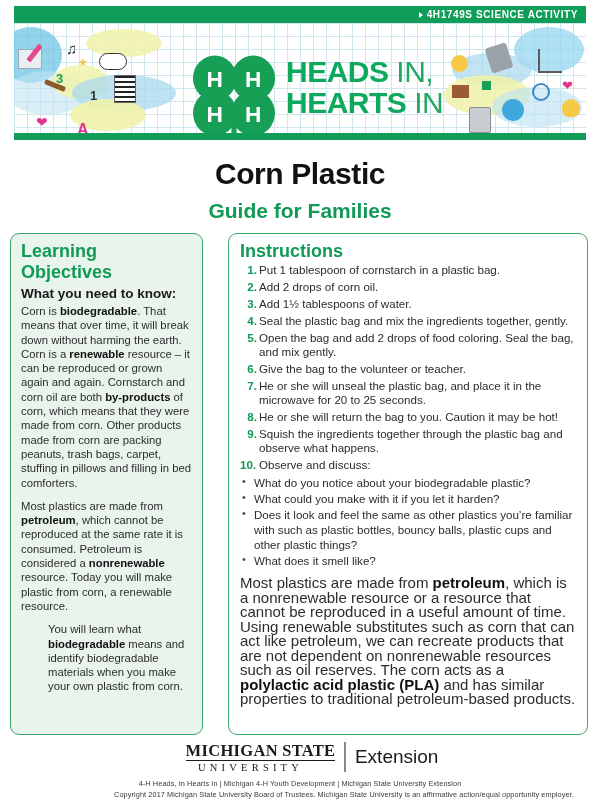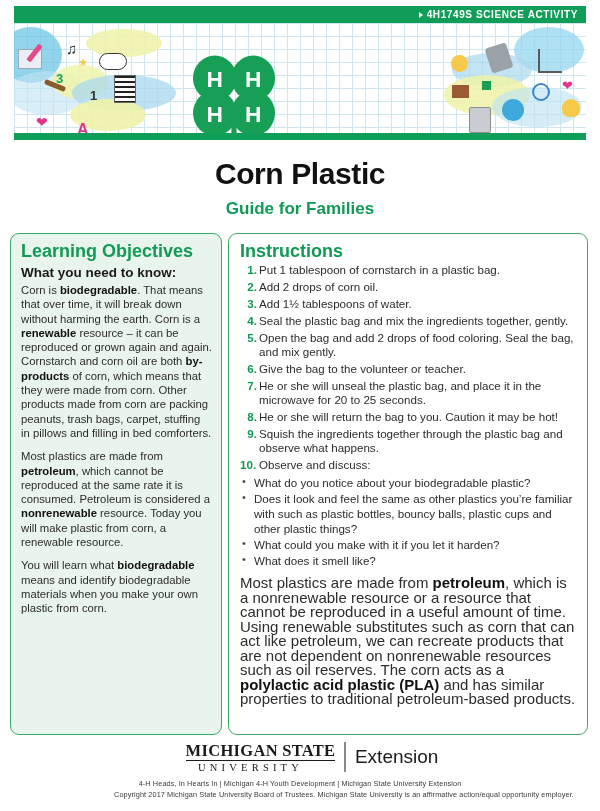--- a/index.html
+++ b/index.html
@@ -54,31 +54,31 @@
   .hh-line .lite { font-weight: normal; color: #22a85f; }
 
   
   .title {
     position: absolute; left: 0; top: 157px; width: 600px;
     text-align: center; font-size: 30px; font-weight: bold; color: #111;
     letter-spacing: -0.4px;
   }
   .subtitle {
     position: absolute; left: 0; top: 199px; width: 600px;
-    text-align: center; font-size: 17px; font-weight: bold; color: #119a55;
+    text-align: center; font-size: 21px; font-weight: bold; color: #119a55;
   }
 
   
   .box {
     position: absolute;
     border: 1.5px solid #3aa86b;
     border-radius: 9px;
   }
   .box-left {
-    left: 10px; top: 233px; width: 212px; height: 502px;
+    left: 10px; top: 233px; width: 193px; height: 502px;
     background: #e9f4ec;
     padding: 7px 9px 8px 10px;
   }
   .box-right {
     left: 228px; top: 233px; width: 360px; height: 502px;
     background: #ffffff;
     padding: 7px 10px 8px 11px;
   }
 
   .sec-head {
@@ -87,21 +87,21 @@
   }
   .sub-head {
     color: #1a1a1a; font-weight: bold; font-size: 13.5px;
     line-height: 17px; margin: 2px 0 2px 0;
   }
   .para {
     color: #2c2c2c; font-size: 11.3px; line-height: 14.3px;
     margin-bottom: 9px;
   }
   .para b { color: #111; font-weight: bold; }
-  .para.tight { margin-bottom: 0; }
+  .para.tight { margin-bottom: 0; margin-left: 27px; }
 
   
   ol.steps { list-style: none; margin: 1px 0 0 0; padding: 0; }
   ol.steps > li {
     position: relative; padding-left: 19px;
     font-size: 11.6px; line-height: 14.4px; color: #2c2c2c;
     margin-bottom: 2.5px;
   }
   ol.steps > li > .num {
     position: absolute; left: 0; top: 0; width: 17px;
@@ -180,20 +180,30 @@
         <rect x="47" y="62" width="6" height="42" rx="3"></rect>
       </g>
       <g fill="#ffffff" font-family="Liberation Sans, sans-serif" font-size="26" font-weight="bold" text-anchor="middle">
         <text x="28" y="40">H</text>
         <text x="72" y="40">H</text>
         <text x="28" y="80">H</text>
         <text x="72" y="80">H</text>
       </g>
     </svg>
 
+    <div class="hh">
+      <div class="hh-line">
+        <span>HEADS</span>
+        <span class="lite">IN,</span>
+      </div>
+      <div class="hh-line">
+        <span>HEARTS</span>
+        <span class="lite">IN</span>
+      </div>
+    </div>
 
     <div class="blob" style="left:500px; top:4px; width:70px; height:46px; background:#8fd3ef; opacity:.7;"></div>
     <div class="blob" style="left:438px; top:30px; width:80px; height:34px; background:#a9d8ee; opacity:.7;"></div>
     <div class="blob" style="left:430px; top:52px; width:86px; height:40px; background:#eef2a8; opacity:.85;"></div>
     <div class="blob" style="left:478px; top:64px; width:90px; height:40px; background:#bfe3f2; opacity:.65;"></div>
 
     <div style="position:absolute; left:437px; top:32px; width:17px; height:17px; background:#f7c948; border-radius:50%;"></div>
     <div style="position:absolute; left:438px; top:62px; width:17px; height:13px; background:#9a5a33;"></div>
     <div style="position:absolute; left:474px; top:22px; width:22px; height:26px; background:#9aa2a8; border-radius:3px; transform:rotate(-18deg);"></div>
     <div style="position:absolute; left:524px; top:26px; width:24px; height:24px; border-left:2px solid #5a5a5a; border-bottom:2px solid #5a5a5a;"></div>
@@ -226,22 +236,22 @@
         <li><span class="num">4.</span><span>Seal the plastic bag and mix the ingredients together, gently.</span></li>
         <li><span class="num">5.</span><span>Open the bag and add 2 drops of food coloring. Seal the bag, and mix gently.</span></li>
         <li><span class="num">6.</span><span>Give the bag to the volunteer or teacher.</span></li>
         <li><span class="num">7.</span><span>He or she will unseal the plastic bag, and place it in the microwave for 20 to 25 seconds.</span></li>
         <li><span class="num">8.</span><span>He or she will return the bag to you. Caution it may be hot!</span></li>
         <li><span class="num">9.</span><span>Squish the ingredients together through the plastic bag and observe what happens.</span></li>
         <li class="wide"><span class="num">10.</span><span>Observe and discuss:</span></li>
       </ol>
     <ul class="bullets">
         <li>What do you notice about your biodegradable plastic?</li>
+        <li>What could you make with it if you let it harden?</li>
         <li>Does it look and feel the same as other plastics you’re familiar with such as plastic bottles, bouncy balls, plastic cups and other plastic things?</li>
-        <li>What could you make with it if you let it harden?</li>
         <li>What does it smell like?</li>
       </ul>
     <div class="closing"><span>Most plastics are made from </span><b>petroleum</b><span>, which is a nonrenewable resource or a resource that cannot be reproduced in a useful amount of time. Using renewable substitutes such as corn that can act like petroleum, we can recreate products that are not dependent on nonrenewable resources such as oil reserves. The corn acts as a </span><b>polylactic acid plastic (PLA)</b><span> and has similar properties to traditional petroleum-based products.</span></div>
   </div>
 
   <div class="msu">
     <div class="msu-left">
       <div class="msu-l1">MICHIGAN STATE</div>
       <div class="msu-l2">UNIVERSITY</div>
     </div>

